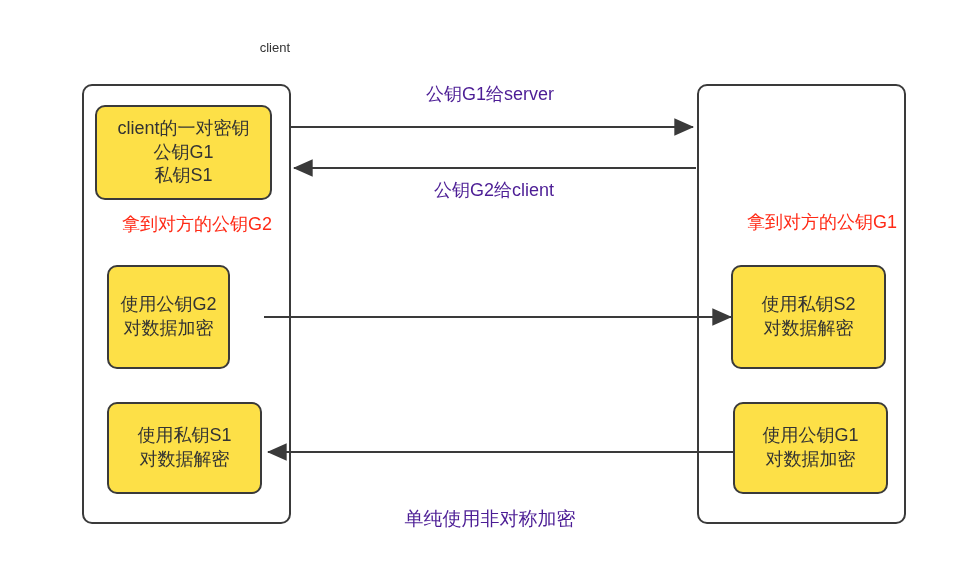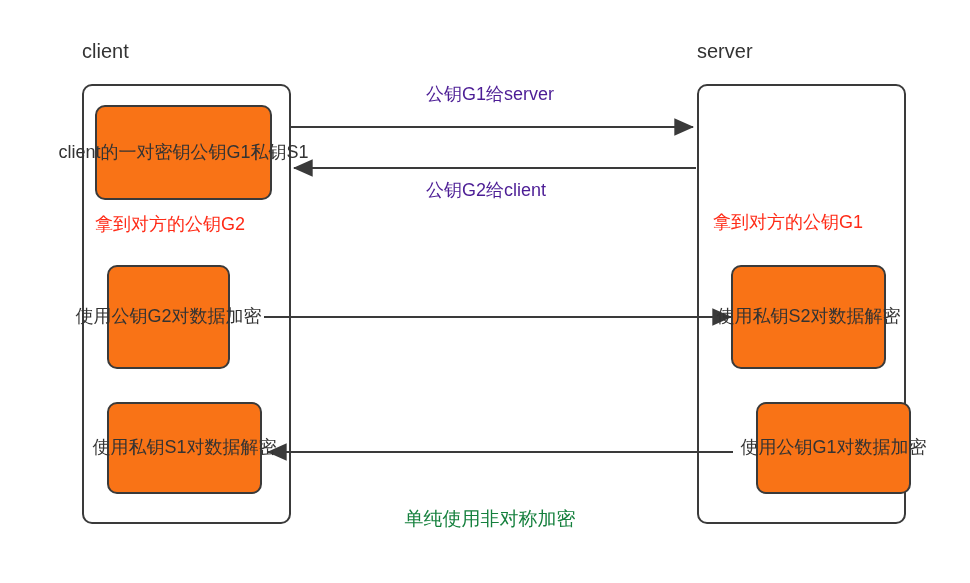--- a/index.html
+++ b/index.html
@@ -16,67 +16,67 @@
     color: #333333;
   }
   #canvas {
     position: absolute;
     left: 0; top: 0;
     width: 970px;
     height: 583px;
   }
   .node-title {
     position: absolute;
-    font-size: 20px;
+    font-size: 13px;
     color: #333333;
     white-space: nowrap;
-    text-align: left;
+    text-align: right;
   }
   .container-box {
     position: absolute;
     border: 2.5px solid #3a3a3a;
     border-radius: 10px;
     background: transparent;
     box-sizing: border-box;
   }
   .inner-box {
     position: absolute;
     border: 2.5px solid #3a3a3a;
     border-radius: 10px;
-    background: #f97316;
+    background: #fde047;
     box-sizing: border-box;
     display: flex;
-    flex-direction: row;
+    flex-direction: column;
     align-items: center;
     justify-content: center;
     line-height: 1.32;
     font-size: 18px;
     color: #333333;
   }
   .inner-box .ln {
     display: block;
     white-space: nowrap;
   }
   .red-note {
     position: absolute;
     color: #ff2a16;
     font-size: 18px;
     white-space: nowrap;
-    text-align: left;
+    text-align: right;
   }
   .arrow-label {
     position: absolute;
     font-size: 18px;
     color: #4c1d95;
     white-space: nowrap;
     text-align: center;
   }
   .bottom-caption {
     position: absolute;
-    color: #15803d;
+    color: #4c1d95;
     font-size: 19px;
     white-space: nowrap;
     text-align: center;
   }
   svg.arrows {
     position: absolute;
     left: 0; top: 0;
     width: 970px;
     height: 583px;
     pointer-events: none;
@@ -118,36 +118,35 @@
   <div class="inner-box" style="left:107px; top:265px; width:123px; height:104px;">
     <span class="ln">使用公钥G2</span>
     <span class="ln">对数据加密</span>
   </div>
 
   <div class="inner-box" style="left:107px; top:402px; width:155px; height:92px;">
     <span class="ln">使用私钥S1</span>
     <span class="ln">对数据解密</span>
   </div>
 
-  <div class="node-title" style="left:697px; top:40px; width:208px;">server</div>
 
   <div class="container-box" style="left:697px; top:84px; width:209px; height:440px;"></div>
 
 
   <div class="red-note" style="left:713px; top:210px; width:184px;">拿到对方的公钥G1</div>
 
   <div class="inner-box" style="left:731px; top:265px; width:155px; height:104px;">
     <span class="ln">使用私钥S2</span>
     <span class="ln">对数据解密</span>
   </div>
 
-  <div class="inner-box" style="left:733px; top:402px; width:155px; height:92px;margin-left:23px;">
+  <div class="inner-box" style="left:733px; top:402px; width:155px; height:92px;">
     <span class="ln">使用公钥G1</span>
     <span class="ln">对数据加密</span>
   </div>
 
   <div class="arrow-label" style="left:340px; top:82px; width:300px;">公钥G1给server</div>
 
-  <div class="arrow-label" style="left:336px; top:178px; width:300px;">公钥G2给client</div>
+  <div class="arrow-label" style="left:344px; top:178px; width:300px;">公钥G2给client</div>
 
   <div class="bottom-caption" style="left:330px; top:506px; width:320px;">单纯使用非对称加密</div>
 
 </div>
 
 </body></html>

